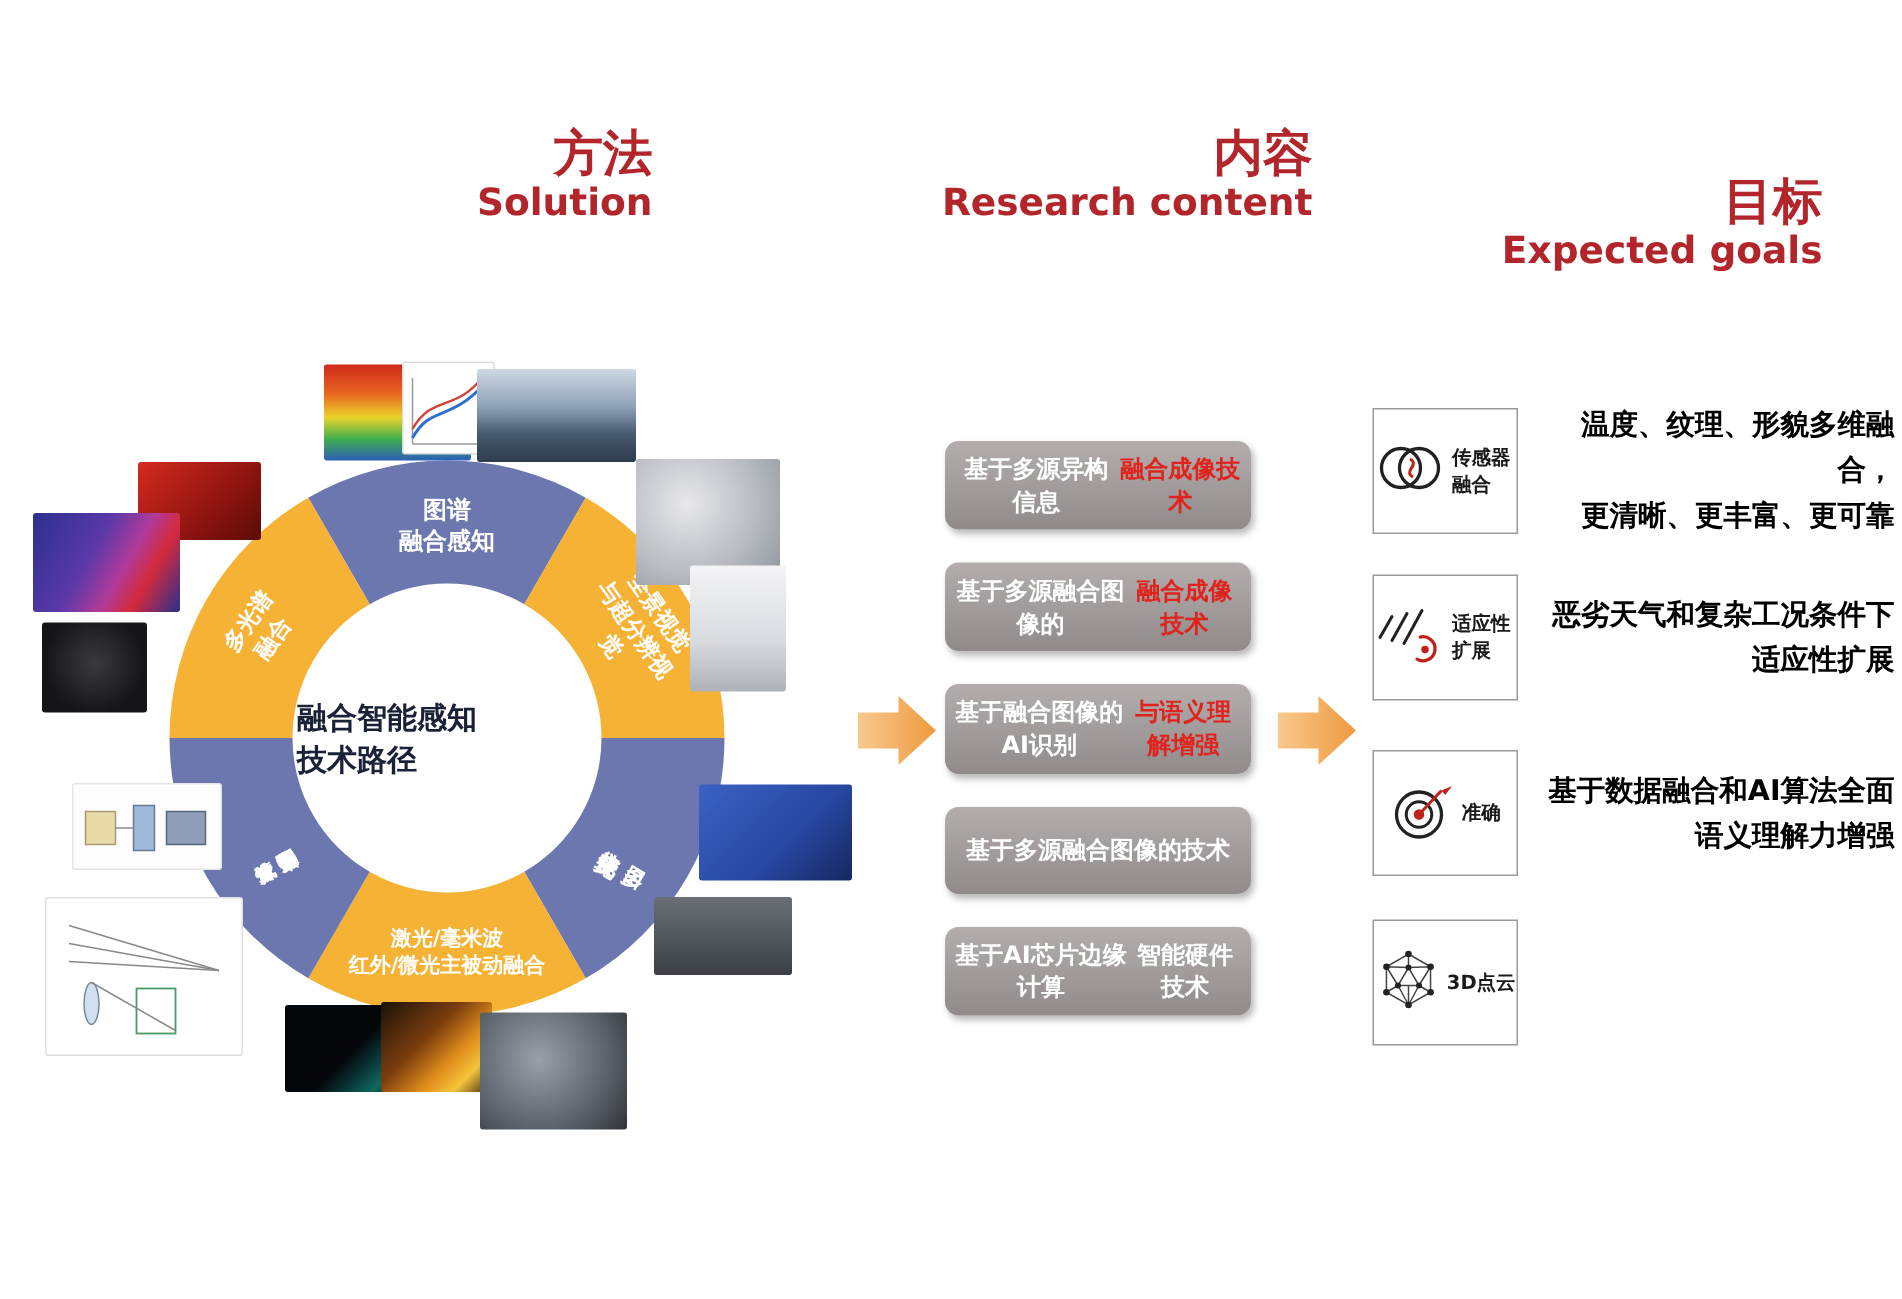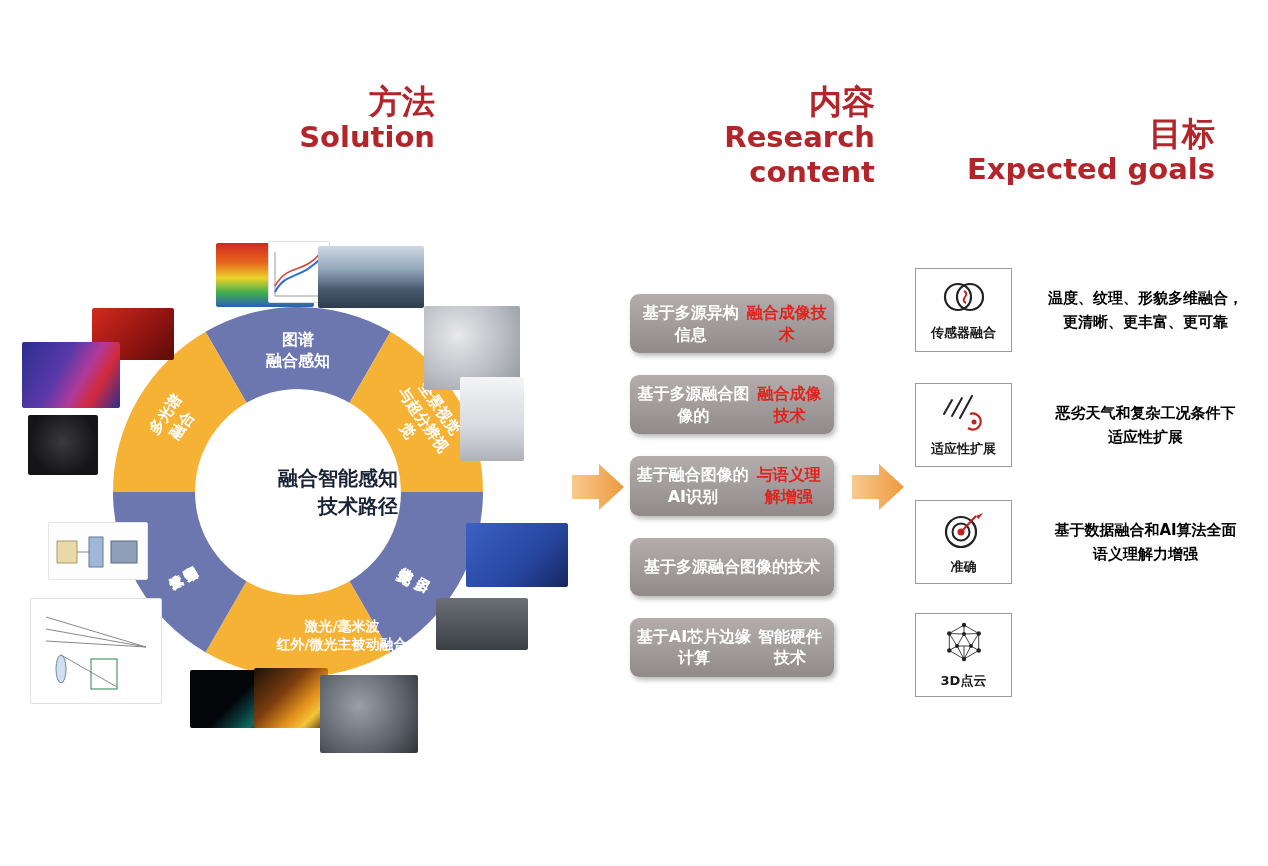--- a/index.html
+++ b/index.html
@@ -5,42 +5,42 @@
   html,body{margin:0;padding:0;background:#fff;}
   .page{
     position:relative;width:1268px;height:866px;background:#fff;overflow:hidden;
     font-family:"DejaVu Sans","Liberation Sans",sans-serif;
     --header-red:#b2252a;--highlight-red:#e0231c;--donut-yellow:#f6b234;
     --donut-blue:#6b77ae;--box-gray:#a19a9a;--arrow-orange:#f2a24c;
   }
   
   .hdr{position:absolute;text-align:right;color:var(--header-red);font-weight:bold;}
   .hdr-zh{font-size:33px;line-height:1.1;}
-  .hdr-en{font-size:29px;line-height:1.2;}
+  .hdr-en{font-size:25px;line-height:1.2;}
   #hdr-solution{left:155px;top:84px;width:280px;}
   #hdr-content{left:595px;top:84px;width:280px;}
   #hdr-goals{left:945px;top:100px;width:270px;margin-top:16px;}
   
   .donut{position:absolute;left:98px;top:292px;width:400px;height:400px;}
   .donut svg{position:absolute;left:0;top:0;}
   .seg-y{fill:var(--donut-yellow,#f6b234);}
   .seg-b{fill:var(--donut-blue,#6b77ae);}
   .dlabel{position:absolute;color:#fff;font-weight:bold;text-align:center;
           white-space:pre-line;line-height:1.3;}
   .dl-top{left:200px;top:59px;font-size:16px;transform:translate(-50%,-50%);}
   .dl-ur{left:325px;top:128px;font-size:15px;transform:translate(-50%,-50%) rotate(55deg);}
   .dl-right{left:325px;top:272px;font-size:15px;writing-mode:vertical-rl;letter-spacing:1px;
             transform:translate(-50%,-50%) rotate(30deg);}
-  .dl-bottom{left:200px;top:343px;font-size:14px;transform:translate(-50%,-50%);margin-left:44px;}
+  .dl-bottom{left:200px;top:343px;font-size:14px;transform:translate(-50%,-50%);}
   .dl-left{left:76px;top:272px;font-size:13px;writing-mode:vertical-rl;
            transform:translate(-50%,-50%) rotate(-30deg);}
   .dl-ul{left:76px;top:128px;font-size:15px;transform:translate(-50%,-50%) rotate(-55deg);}
   .dcenter{position:absolute;left:200px;top:200px;transform:translate(-50%,-50%);
            color:#1a2238;font-weight:bold;font-size:20px;line-height:1.4;
-           text-align:right;white-space:pre-line;width:200px;}
+           text-align:left;white-space:pre-line;width:200px;}
   
   .thumb{position:absolute;border-radius:2px;overflow:hidden;}
   .t-berries{left:92px;top:308px;width:82px;height:52px;
     background:linear-gradient(135deg,#d42a1e,#8f1410 60%,#5a0c08);}
   .t-cube{left:216px;top:243px;width:98px;height:64px;
     background:linear-gradient(180deg,#cf2b1c 0%,#e8641f 30%,#ead32a 55%,#3fae4e 78%,#2b5fb8 100%);}
   .t-chart{left:268px;top:241px;width:60px;height:60px;background:#fff;border:1px solid #ddd;}
   .t-pipeline{left:318px;top:246px;width:106px;height:62px;
     background:linear-gradient(180deg,#cfd8e4 0%,#8fa3b8 40%,#47596e 70%,#2e3c4e 100%);}
   .t-cubecam{left:424px;top:306px;width:96px;height:84px;
@@ -72,24 +72,24 @@
         flex-direction:column;gap:22px;}
   .gbox{box-sizing:border-box;min-height:58px;border-radius:9px;padding:8px 6px;
         background:linear-gradient(180deg,#b3adad,var(--box-gray,#a19a9a) 55%,#918a8a);
         box-shadow:2px 3px 5px rgba(0,0,0,0.28);
         display:flex;flex-direction:row;align-items:center;justify-content:center;}
   .gline{color:#fff;font-weight:bold;font-size:16px;line-height:1.35;text-align:center;}
   .gline.red{color:var(--highlight-red,#e0231c);}
   
   .goal-row{position:absolute;left:915px;display:flex;align-items:center;gap:16px;}
   .goal-box{box-sizing:border-box;width:97px;height:84px;background:#fff;
-            border:1px solid #9a9a9a;display:flex;flex-direction:column;
+            border:1px solid #9a9a9a;display:flex;flex-direction:row;
             align-items:center;justify-content:center;gap:4px;}
   .goal-label{font-size:13px;font-weight:bold;color:#1a1a1a;}
-  .goal-desc{width:235px;font-size:15px;font-weight:600;color:#000;text-align:center;
+  .goal-desc{width:235px;font-size:19px;font-weight:600;color:#000;text-align:right;
              white-space:pre-line;line-height:1.6;}
 </style>
 </head>
 <body>
 
 <div class="page" style="--header-red: #b2252a; --highlight-red: #e0231c; --donut-yellow: #f6b234; --donut-blue: #6b77ae; --box-gray: #a19a9a; --arrow-orange: #f2a24c;">
 
   <div class="hdr" id="hdr-solution">
     <div class="hdr-zh">方法</div>
     <div class="hdr-en">Solution</div>

